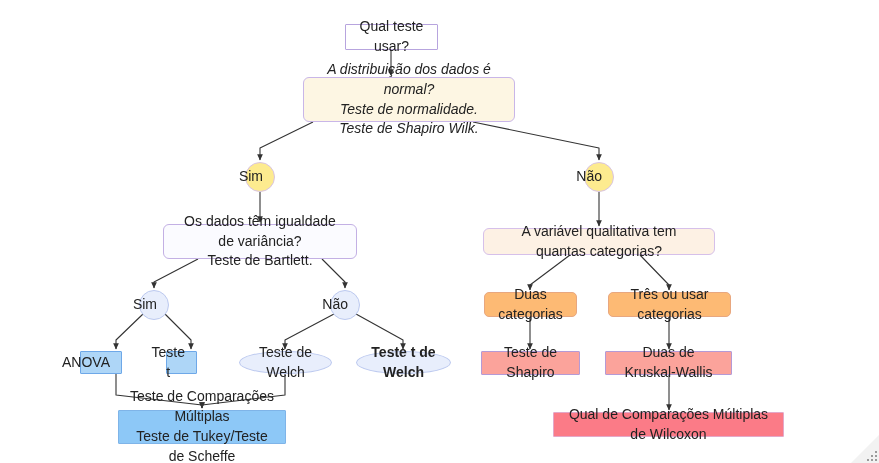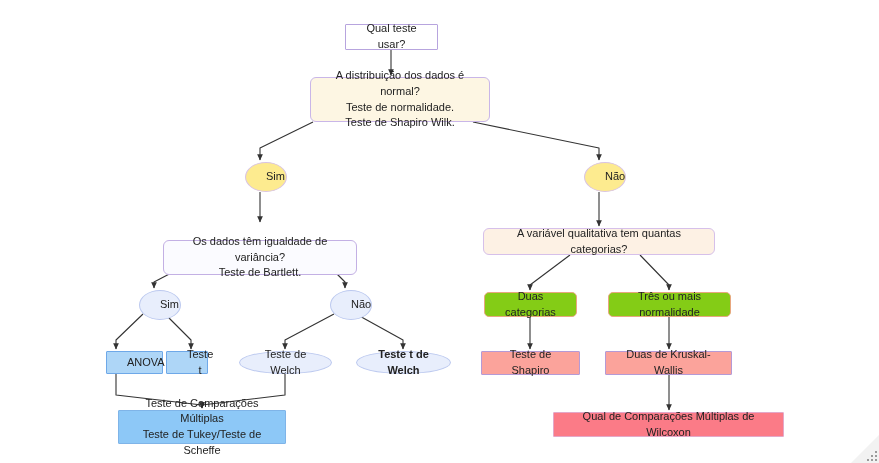--- a/index.html
+++ b/index.html
@@ -23,27 +23,27 @@
     top: 0;
     width: 879px;
     height: 463px;
     pointer-events: none;
   }
   .node {
     position: absolute;
     box-sizing: border-box;
     display: flex;
     align-items: center;
-    justify-content: flex-start;
+    justify-content: flex-end;
     text-align: center;
-    font-size: 11px;
+    font-size: 14px;
     line-height: 1.42;
     color: #222222;
     white-space: pre-line;
-    padding: 2px 20px;
+    padding: 2px 11px;
     z-index: 2;
   }
   .n-rect-plain {
     background: #ffffff;
     border: 1px solid #b7a4de;
     border-radius: 1px;
   }
   .n-rect-cream {
     background: #fdf6e3;
     border: 1px solid #c9b6e8;
@@ -73,21 +73,21 @@
     background: #aed6f7;
     border: 1px solid #6ea8e8;
     border-radius: 1px;
   }
   .n-rect-lightblue2 {
     background: #8dc8f7;
     border: 1px solid #7fb4e8;
     border-radius: 1px;
   }
   .n-rect-peach {
-    background: #84cc16;
+    background: #fdba74;
     border: 1px solid #e8a77f;
     border-radius: 5px;
   }
   .n-rect-salmon {
     background: #fba39b;
     border: 1px solid #b49ad6;
     border-radius: 1px;
   }
   .n-rect-pink {
     background: #fb7b87;
@@ -131,33 +131,33 @@
         <polyline points="530,317 530,349" marker-end="url(#arrow)" stroke-linejoin="round"></polyline>
         <polyline points="669,317 669,349" marker-end="url(#arrow)" stroke-linejoin="round"></polyline>
         <polyline points="116,374 116,395 202,405 202,408" marker-end="url(#arrow)" stroke-linejoin="round"></polyline>
         <polyline points="285,374 285,395 202,405 202,408" marker-end="url(#arrow)" stroke-linejoin="round"></polyline>
         <polyline points="669,375 669,410" marker-end="url(#arrow)" stroke-linejoin="round"></polyline>
       </g>
   </svg>
 
   <div id="node-layer">
       <div class="node n-rect-plain" style="left: 345px; top: 24px; width: 93px; height: 26px;"><span>Qual teste usar?</span></div>
-      <div class="node n-rect-cream" style="left: 310px; top: 77px; width: 180px; height: 45px;"><span>A distribuição dos dados é normal?
+      <div class="node n-rect-cream" style="left: 303px; top: 77px; width: 212px; height: 45px; font-style: italic;"><span>A distribuição dos dados é normal?
 Teste de normalidade.
 Teste de Shapiro Wilk.</span></div>
       <div class="node n-circle-yellow" style="left: 245px; top: 162px; width: 30px; height: 30px;"><span>Sim</span></div>
       <div class="node n-circle-yellow" style="left: 584px; top: 162px; width: 30px; height: 30px;"><span>Não</span></div>
-      <div class="node n-rect-white" style="left: 163px; top: 240px; width: 194px; height: 35px;"><span>Os dados têm igualdade de variância?
+      <div class="node n-rect-white" style="left: 163px; top: 224px; width: 194px; height: 35px;"><span>Os dados têm igualdade de variância?
 Teste de Bartlett.</span></div>
       <div class="node n-rect-peachlight" style="left: 483px; top: 228px; width: 232px; height: 27px;"><span>A variável qualitativa tem quantas categorias?</span></div>
       <div class="node n-circle-blue" style="left: 139px; top: 290px; width: 30px; height: 30px;"><span>Sim</span></div>
       <div class="node n-circle-blue" style="left: 330px; top: 290px; width: 30px; height: 30px;"><span>Não</span></div>
       <div class="node n-rect-peach" style="left: 484px; top: 292px; width: 93px; height: 25px;"><span>Duas categorias</span></div>
-      <div class="node n-rect-peach" style="left: 608px; top: 292px; width: 123px; height: 25px;"><span>Três ou mais normalidade</span></div>
-      <div class="node n-rect-lightblue" style="left: 106px; top: 351px; width: 57px; height: 23px;"><span>ANOVA</span></div>
+      <div class="node n-rect-peach" style="left: 608px; top: 292px; width: 123px; height: 25px;"><span>Três ou usar categorias</span></div>
+      <div class="node n-rect-lightblue" style="left: 80px; top: 351px; width: 42px; height: 23px;"><span>ANOVA</span></div>
       <div class="node n-rect-lightblue" style="left: 166px; top: 351px; width: 31px; height: 23px;"><span>Teste t</span></div>
       <div class="node n-circle-blue" style="left: 239px; top: 351px; width: 93px; height: 23px;"><span>Teste de Welch</span></div>
       <div class="node n-circle-blue" style="left: 356px; top: 351px; width: 95px; height: 23px; font-weight: bold;"><span>Teste t de Welch</span></div>
       <div class="node n-rect-salmon" style="left: 481px; top: 351px; width: 99px; height: 24px;"><span>Teste de Shapiro</span></div>
       <div class="node n-rect-salmon" style="left: 605px; top: 351px; width: 127px; height: 24px;"><span>Duas de Kruskal-Wallis</span></div>
       <div class="node n-rect-lightblue2" style="left: 118px; top: 410px; width: 168px; height: 34px;"><span>Teste de Comparações Múltiplas
 Teste de Tukey/Teste de Scheffe</span></div>
       <div class="node n-rect-pink" style="left: 553px; top: 412px; width: 231px; height: 25px;"><span>Qual de Comparações Múltiplas de Wilcoxon</span></div>
     </div>
 

